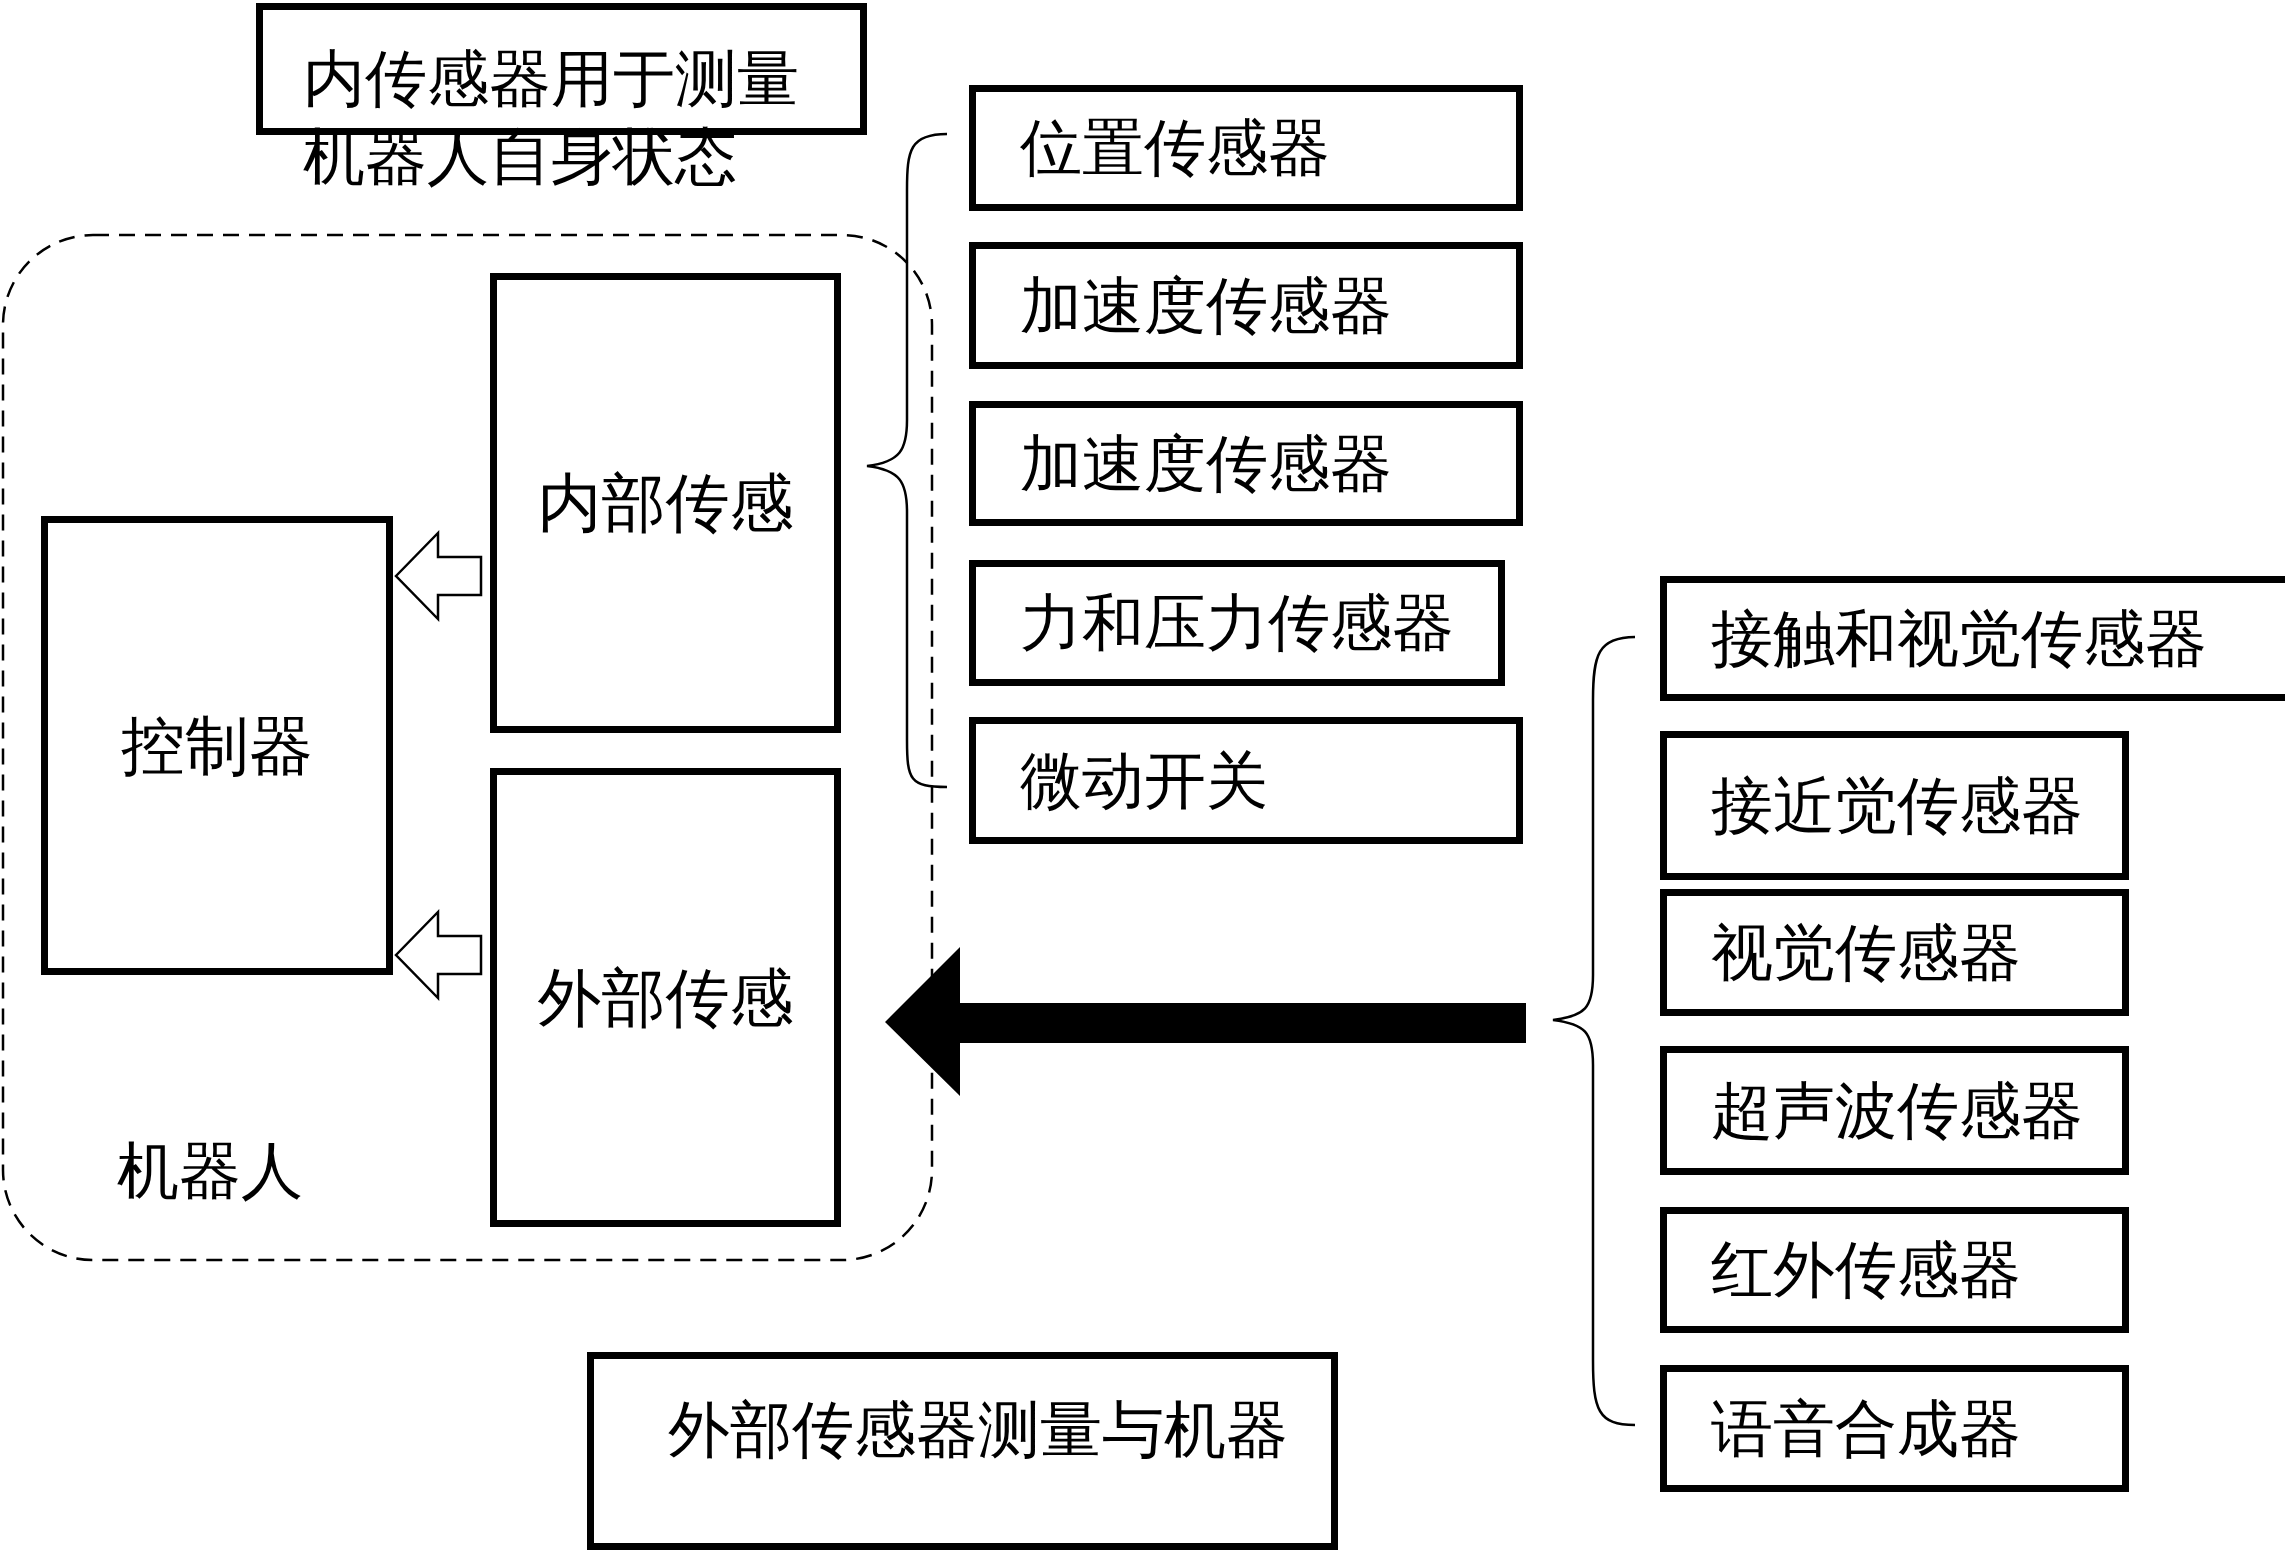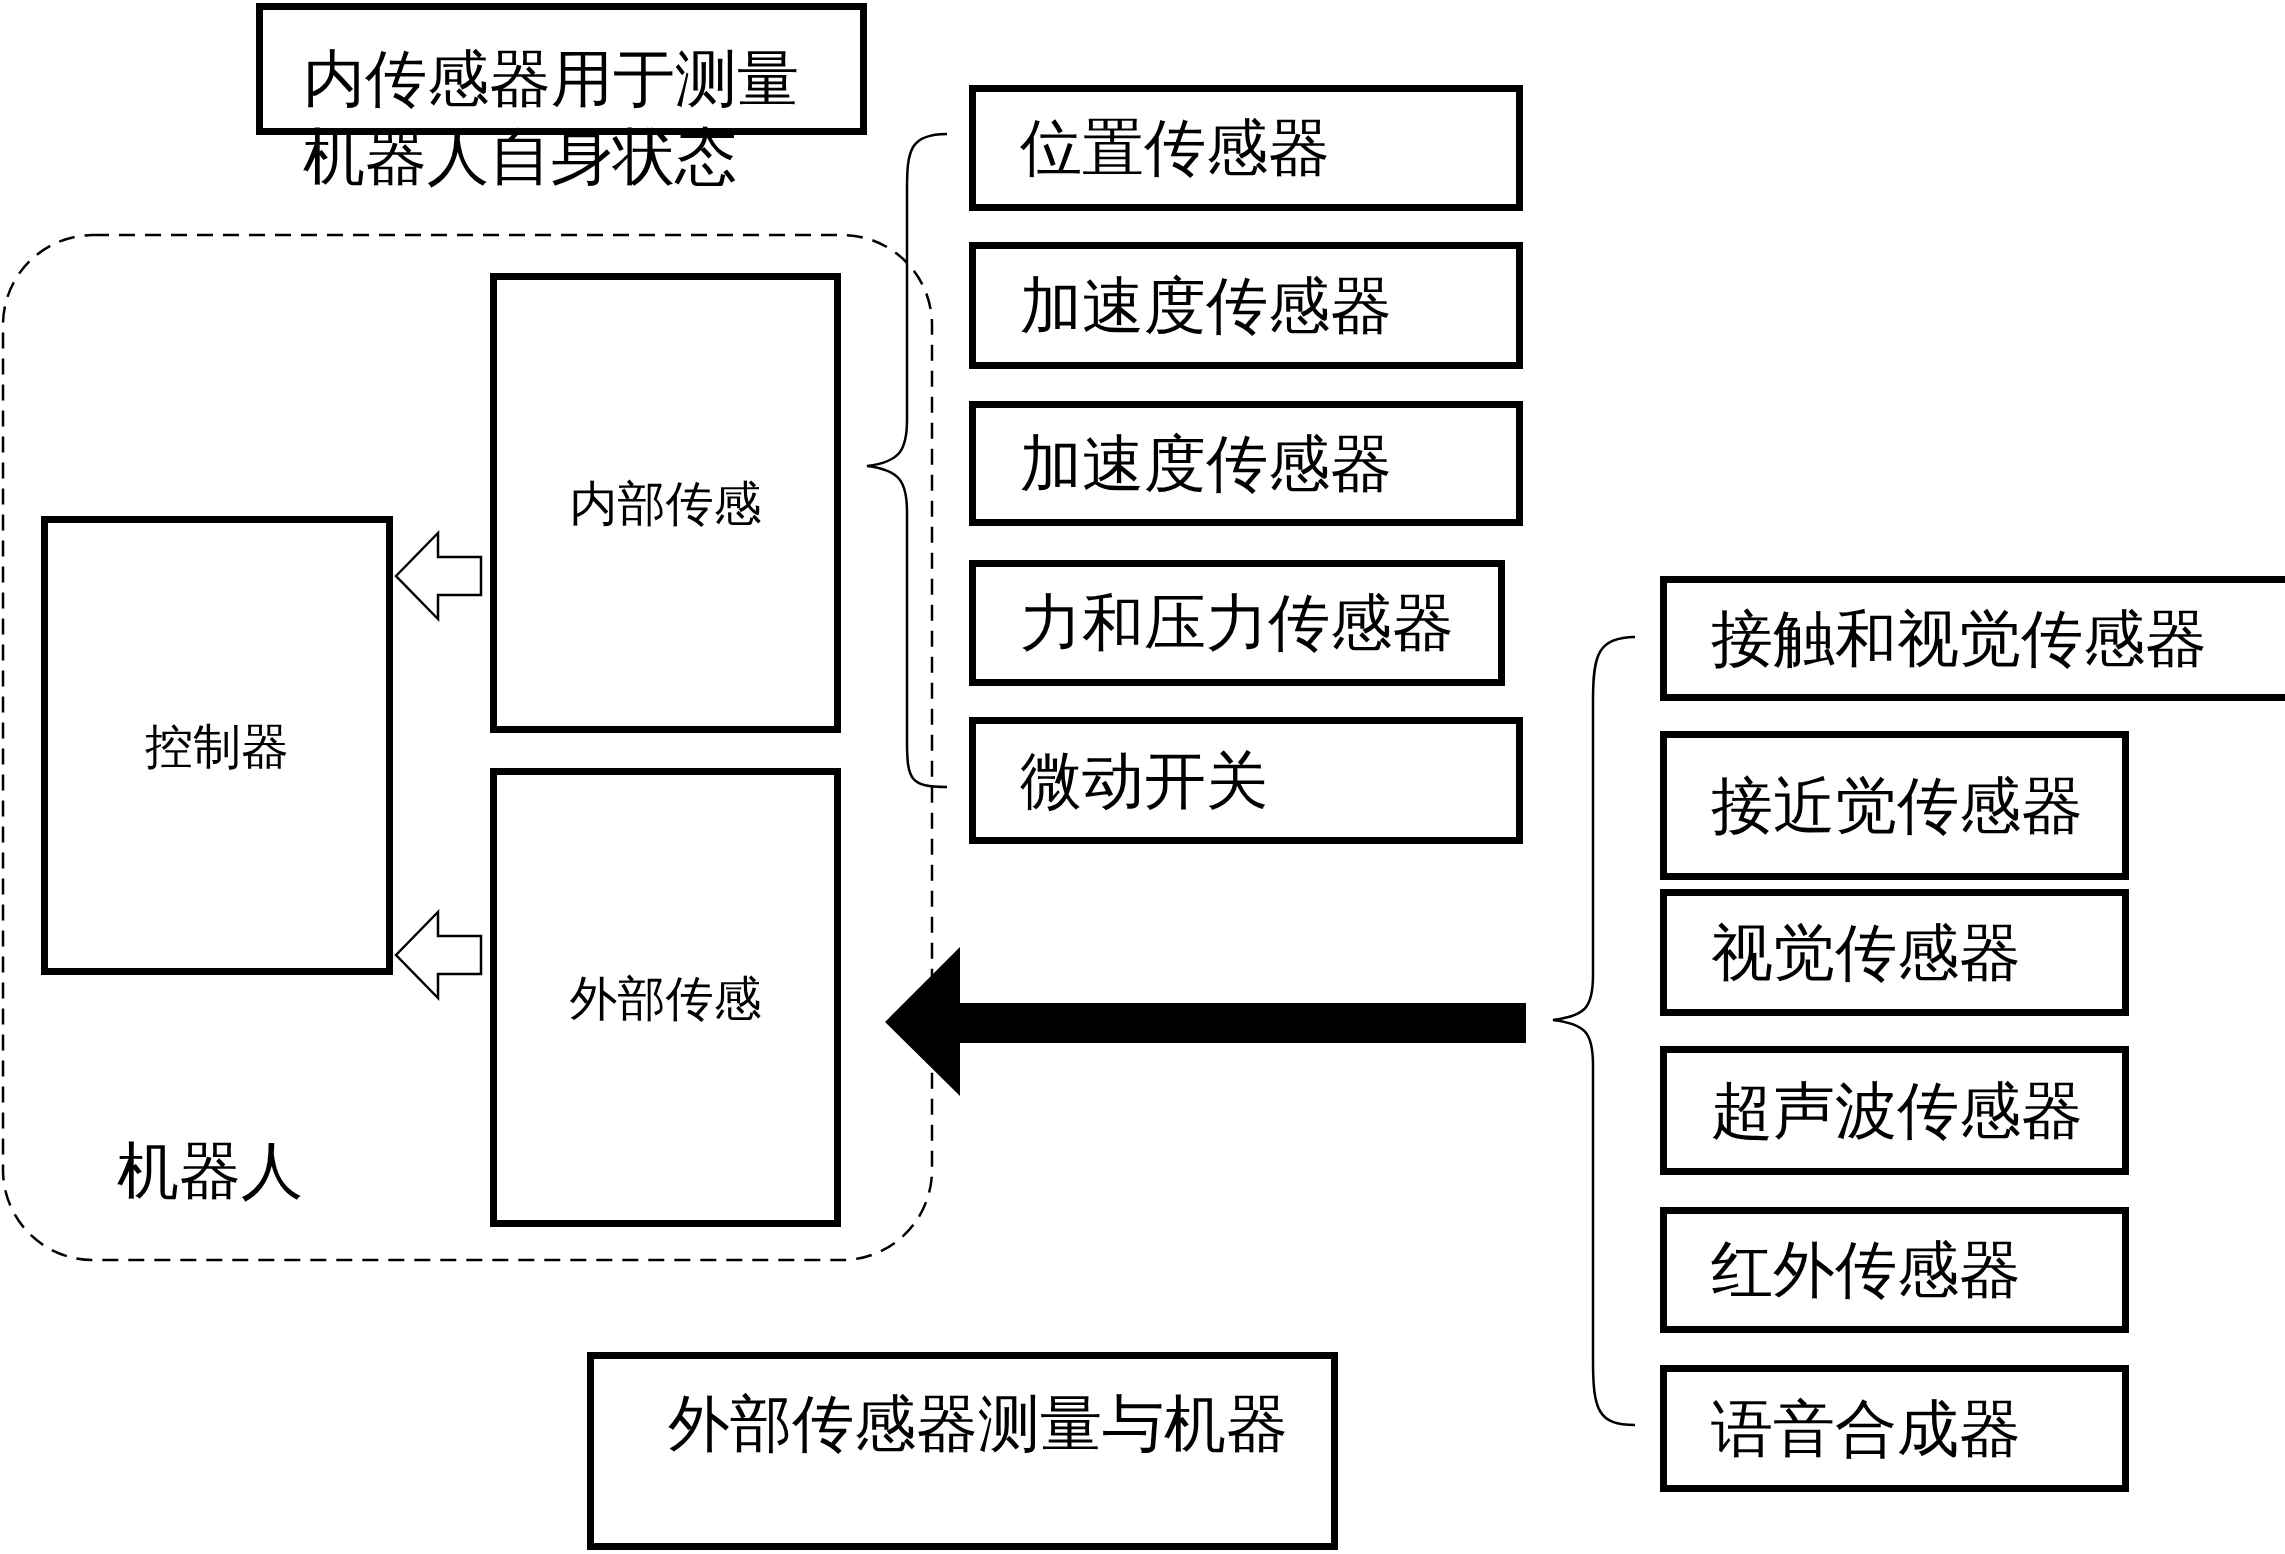--- a/index.html
+++ b/index.html
@@ -3,21 +3,21 @@
 <meta charset="utf-8">
 <style>
   html, body { margin:0; padding:0; background:#ffffff; }
   body { width:2285px; height:1554px; position:relative; overflow:hidden;
          font-family:"DejaVu Serif","Liberation Serif",serif; color:#000; }
   .box { position:absolute; box-sizing:border-box; border:7px solid #000; background:#fff; }
   .label { position:absolute; white-space:nowrap; line-height:1; }
   .sensor-text { position:absolute; left:44px; top:50%; transform:translateY(-50%);
                  font-size:62px; white-space:nowrap; line-height:1; }
   .center-text { position:absolute; left:0; right:0; top:50%; transform:translateY(-50%);
-                 text-align:center; font-size:48px; line-height:1; white-space:nowrap; }
+                 text-align:center; font-size:64px; line-height:1; white-space:nowrap; }
   .note-text { position:absolute; left:0; right:0; font-size:62px; line-height:1.25; text-align:center; }
   svg.overlay { position:absolute; left:0; top:0; }
 </style>
 </head>
 <body>
 
 <svg class="overlay" width="2285" height="1554">
   <rect x="3" y="235" width="929" height="1025" rx="90" ry="90" fill="none" stroke="#000" stroke-width="2.5" stroke-dasharray="16,10"></rect>
 
   <path d="M947,134 C910,134 907,150 907,190 L907,420 C907,450 900,462 867,466 C900,470 907,482 907,512 L907,740 C907,780 910,787 947,787" fill="none" stroke="#000" stroke-width="2.5"></path>
@@ -80,16 +80,16 @@
   <div class="sensor-text">超声波传感器</div>
 </div>
 <div class="box" style="left:1660px;top:1207px;width:469px;height:126px;">
   <div class="sensor-text">红外传感器</div>
 </div>
 <div class="box" style="left:1660px;top:1365px;width:469px;height:127px;">
   <div class="sensor-text">语音合成器</div>
 </div>
 
 <div class="box" style="left:587px;top:1352px;width:751px;height:198px;">
-  <div class="note-text" style="top:26px;padding-left:31px;">
+  <div class="note-text" style="top:32px;padding-left:31px;">
     <div>外部传感器测量与机器</div>
   </div>
 </div>
 
 </body></html>

